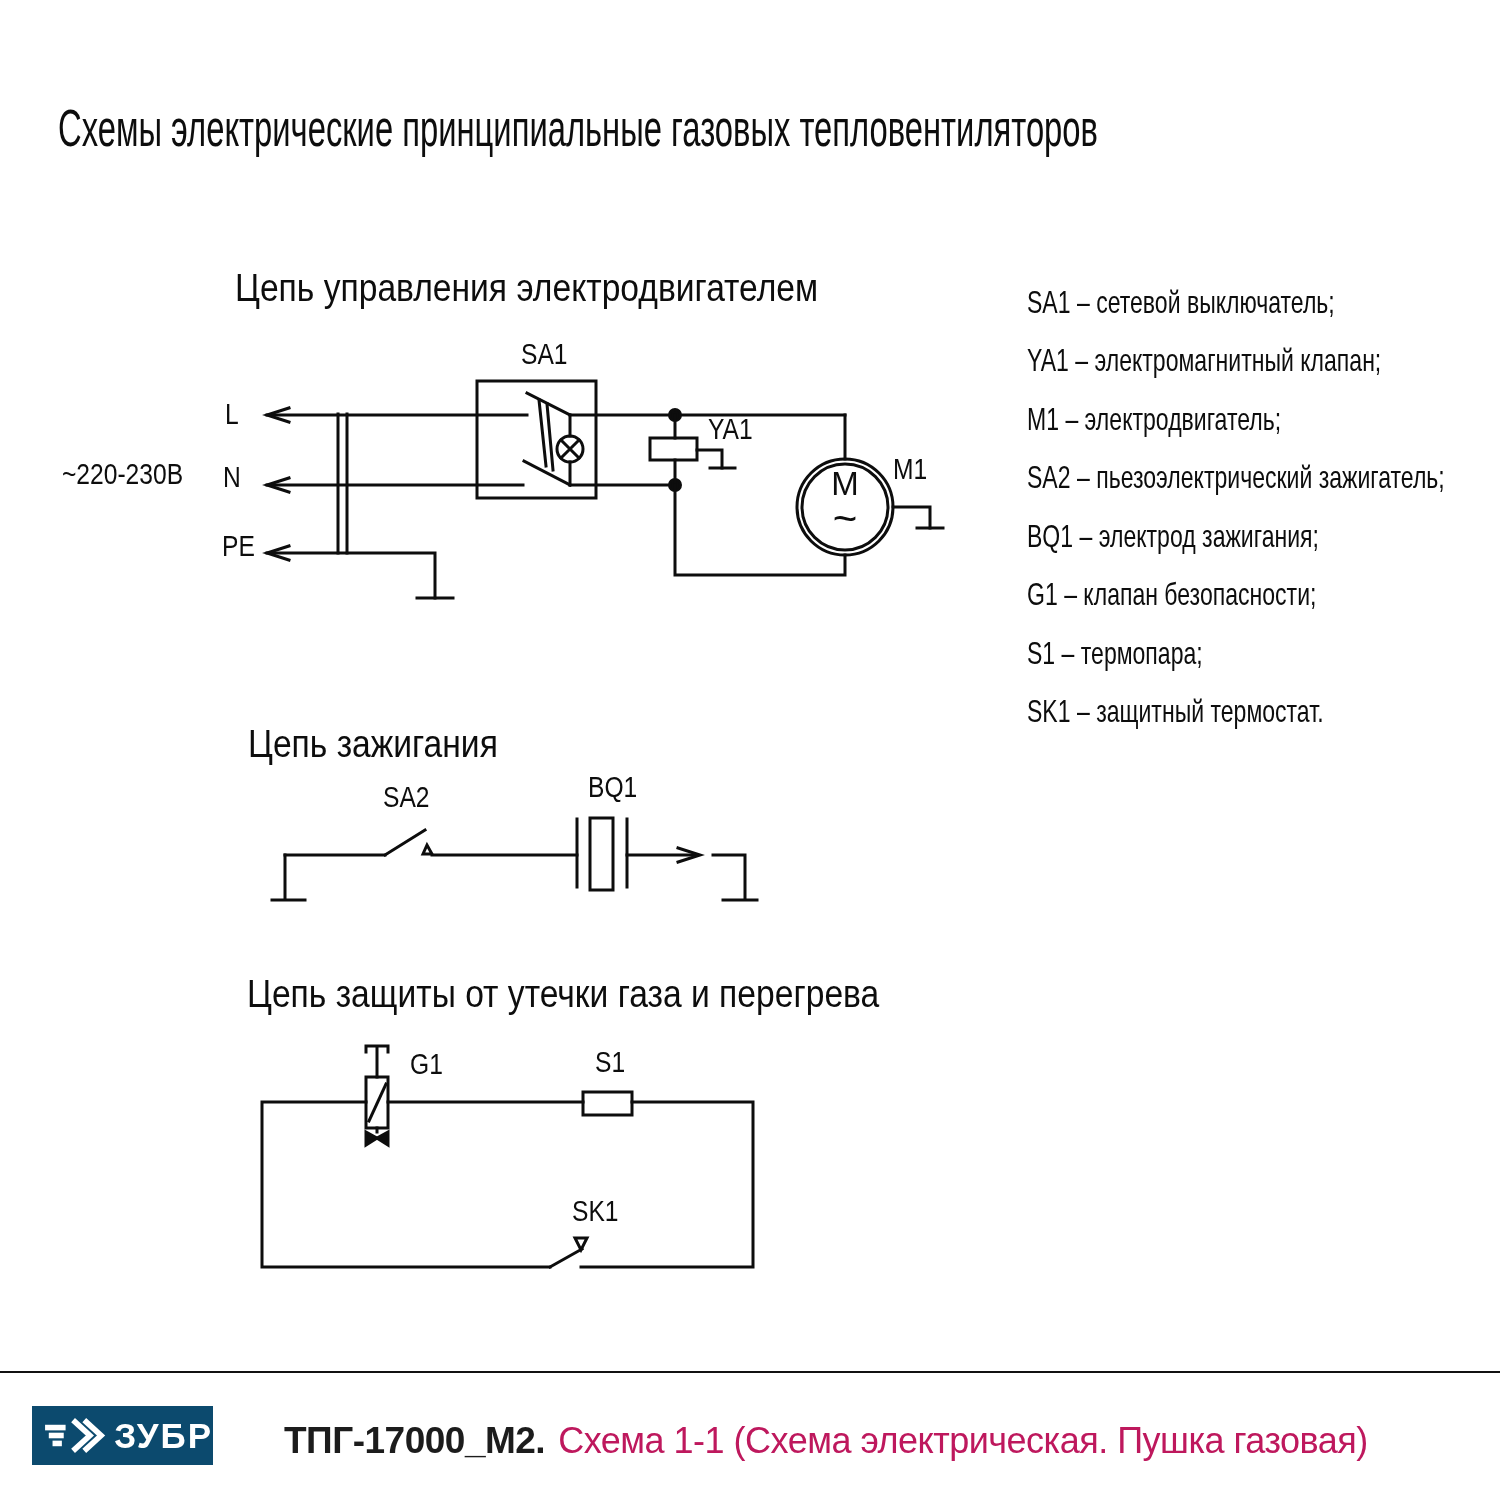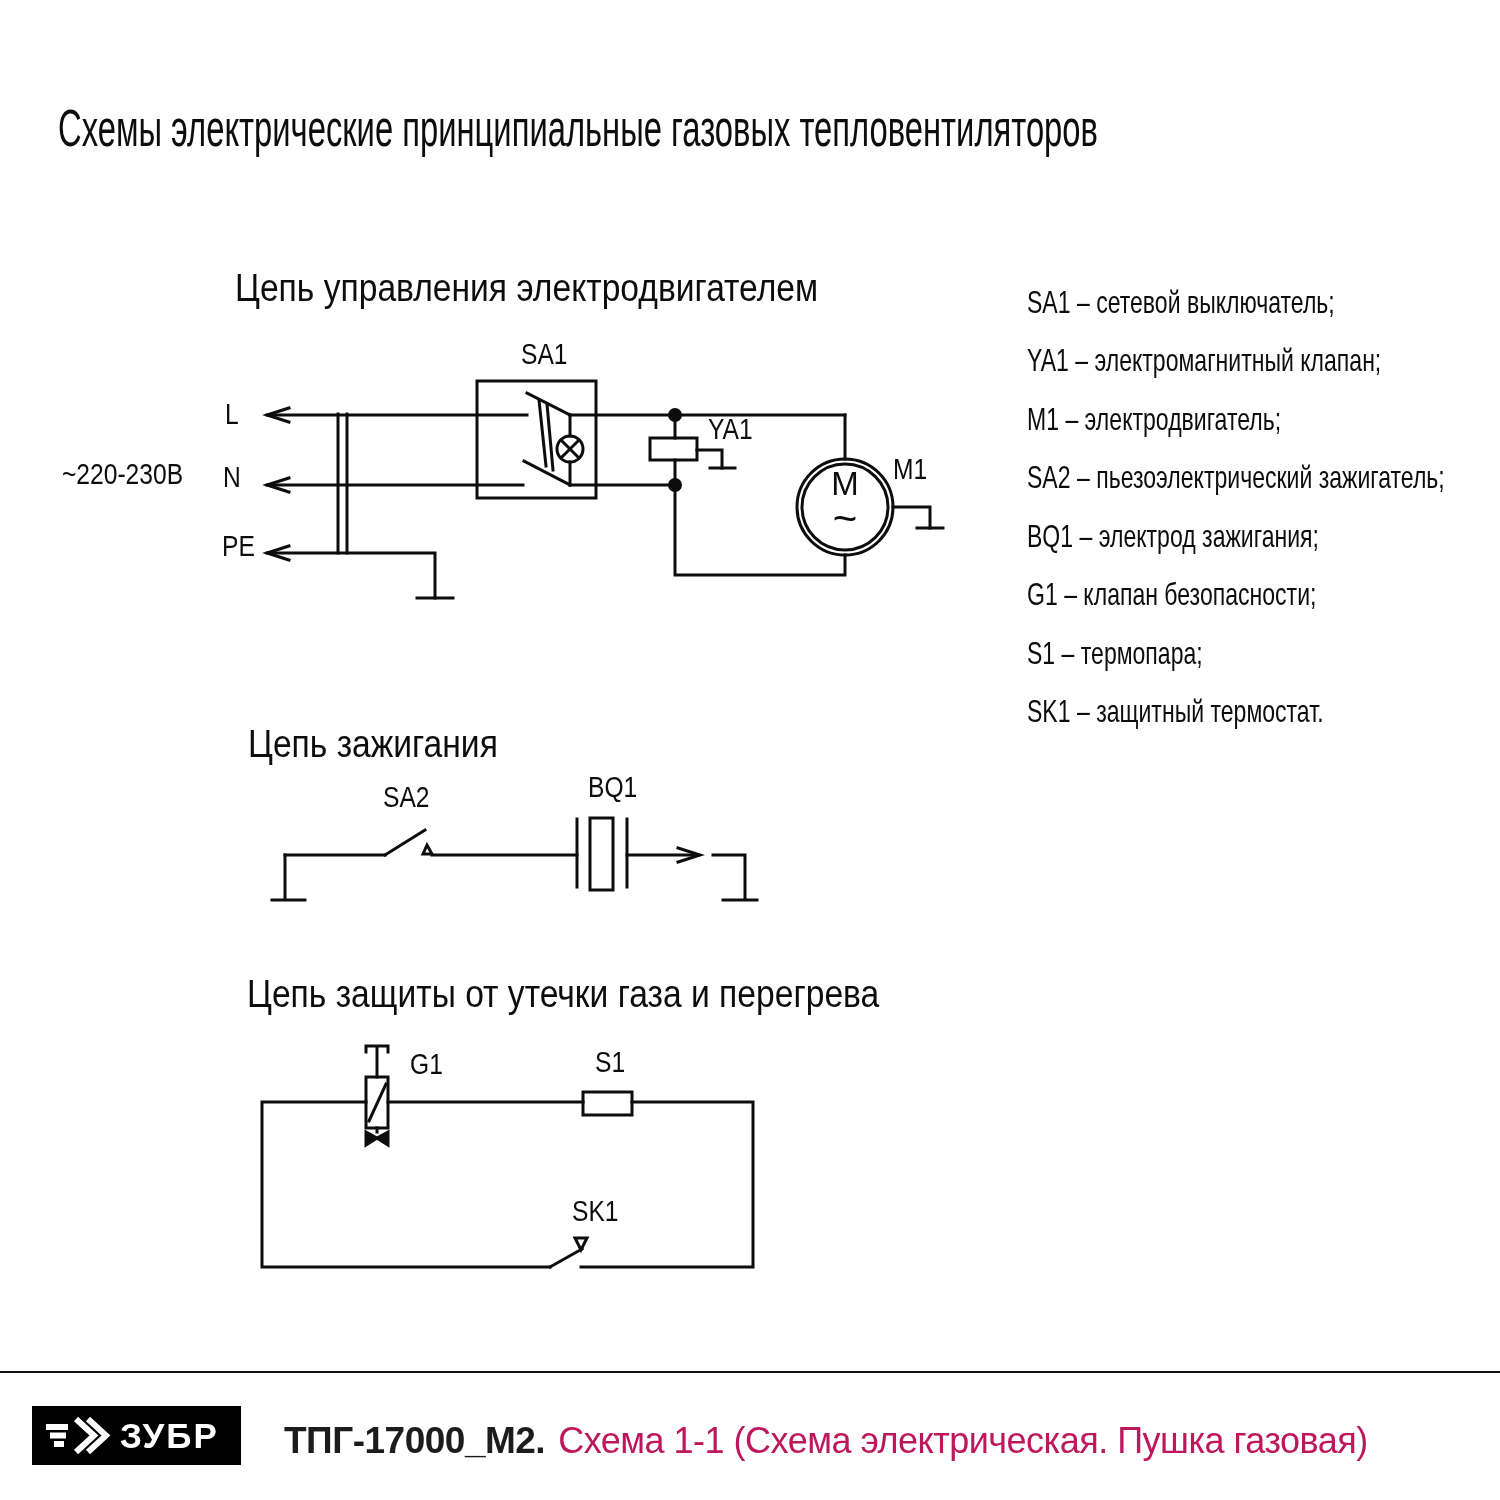--- a/index.html
+++ b/index.html
@@ -8,21 +8,21 @@
   svg.schem{position:absolute;left:0;top:0;}
   .cad{position:absolute;line-height:1;white-space:nowrap;color:#0d0d0d;transform-origin:0 0;}
   .t-main{font-size:52px;transform:scaleX(0.63);}
   .t-sec{font-size:38px;transform:scaleX(0.885);}
   .lbl{font-size:30px;transform:scaleX(0.82);}
   .leg{font-size:32px;transform:scaleX(0.72);}
   .ctr{transform:translateX(-50%);}
   .m-letter{font-size:33px;}
   .m-wave{font-size:42px;}
   .footer-divider{position:absolute;left:0;top:1371px;width:1500px;height:2px;background:#111;}
-  .brand-box{position:absolute;left:32px;top:1406px;width:209px;height:59px;background:#000000;
+  .brand-box{position:absolute;left:32px;top:1406px;width:181px;height:59px;background:#0c4a6e;
              display:flex;align-items:center;}
   .brand-text{color:#ffffff;font-weight:700;font-size:35px;letter-spacing:2px;
               font-family:"Liberation Sans",sans-serif;}
   .footer-row{position:absolute;left:284px;top:1420px;display:flex;align-items:baseline;gap:13px;}
   .model{font-size:37px;font-weight:700;color:#1c1c1c;letter-spacing:-0.5px;}
   .caption{font-size:36px;font-weight:400;color:#be185d;letter-spacing:-0.5px;}
 </style>
 </head>
 <body>
 

